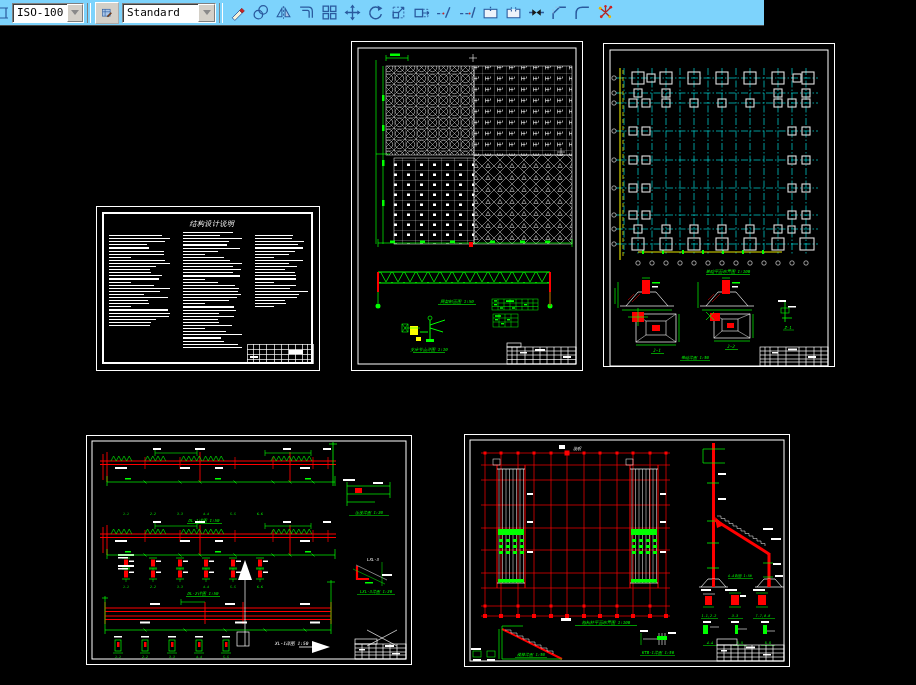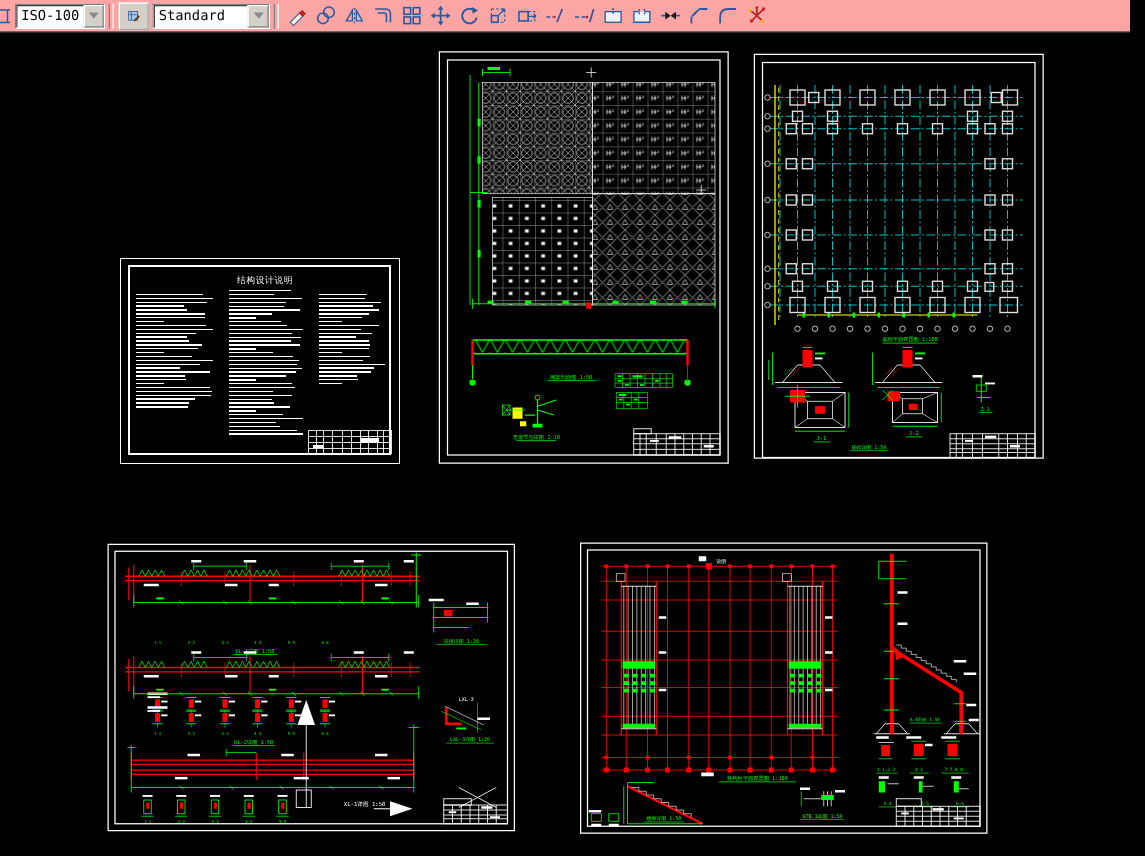--- a/index.html
+++ b/index.html
@@ -1,30 +1,30 @@
 <!DOCTYPE html>
 <html><head>
 <meta charset="utf-8">
 <style>
   html,body{margin:0;padding:0;background:#000;}
   .app{position:relative;width:916px;height:685px;overflow:hidden;background:#000;font-family:"Liberation Sans",sans-serif;}
   
-  .toolbar{position:absolute;top:0;left:0;width:904px;height:25px;background:#fca5a5;border-bottom:1px solid #4a4a4a;display:flex;align-items:center;}
+  .toolbar{position:absolute;top:0;left:0;width:764px;height:25px;background:#7dd3fc;border-bottom:1px solid #4a4a4a;display:flex;align-items:center;}
   .clipped-icon{width:10px;height:18px;margin-right:2px;overflow:hidden;position:relative;}
   .clipped-icon svg{position:absolute;right:0;top:1px;}
   .combo{height:18px;background:#fff;border:1px solid;border-color:#808080 #fff #fff #808080;box-shadow:inset 1px 1px 0 #404040;display:flex;align-items:center;font-family:"DejaVu Sans Mono",monospace;font-size:11px;color:#000;}
   .combo .val{padding:0 4px;white-space:nowrap;flex:1;}
   .dd-btn{width:15px;height:16px;background:#d4d0c8;border:1px solid;border-color:#fff #808080 #808080 #fff;display:flex;align-items:center;justify-content:center;}
   .dd-arrow{width:0;height:0;border-left:4px solid transparent;border-right:4px solid transparent;border-top:5px solid #8a8a8a;}
   .tb-sep{width:2px;height:20px;border-left:1px solid #808080;border-right:1px solid #fff;margin:0 3px;}
   .tbtn{width:23px;height:22px;background:transparent;border:1px solid transparent;display:flex;align-items:center;justify-content:center;padding:0;}
   .tbtn svg{display:block;}
   .tb-style-btn{width:24px;height:22px;background:#d4d0c8;border:1px outset #fff;display:flex;align-items:center;justify-content:center;margin:0 3px 0 1px;}
   
-  .canvas{position:absolute;top:26px;left:0;width:916px;height:659px;background:#000;}
+  .canvas{position:absolute;top:26px;left:0;width:916px;height:659px;background:#000;font-style:italic;}
   .sheet{position:absolute;}
   svg text{font-family:"DejaVu Sans Mono",monospace;}
 </style>
 </head>
 <body>
 
 <div class="app">
 
   <div class="toolbar">
     <div class="clipped-icon">

